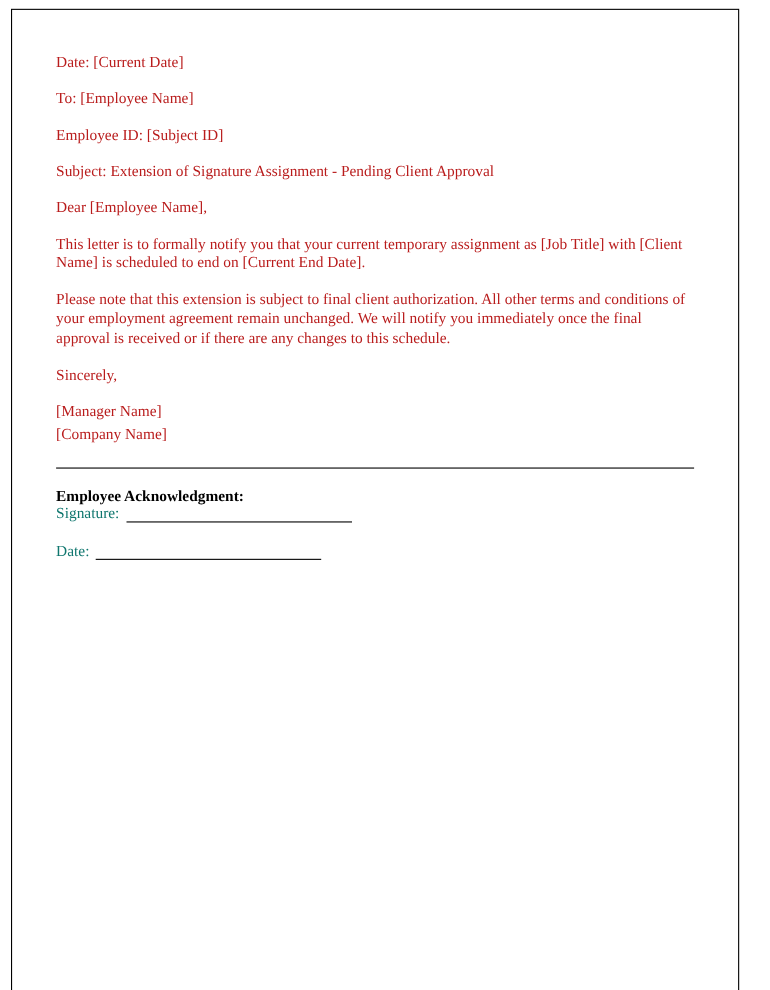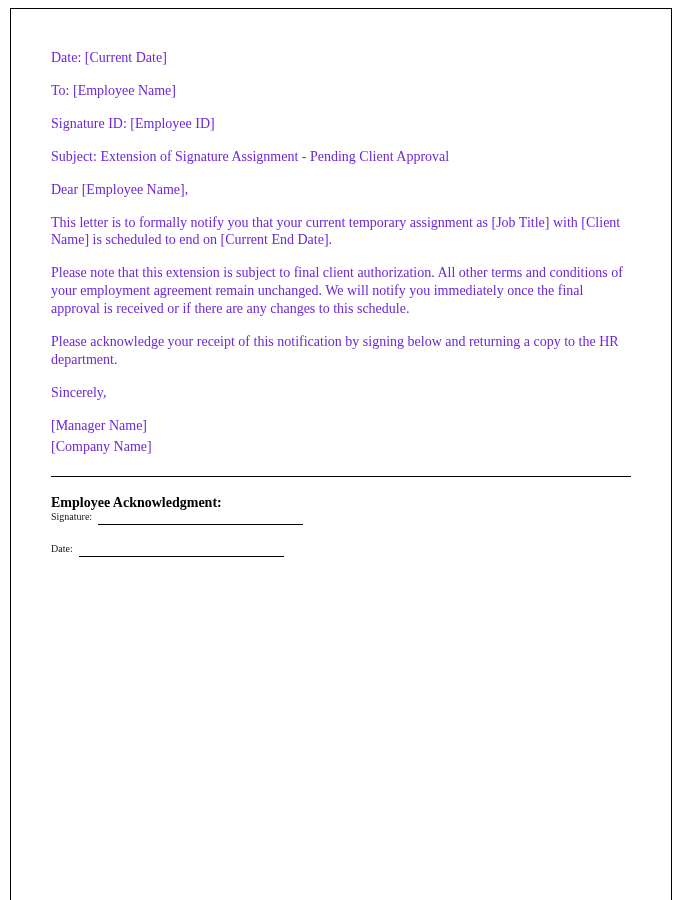--- a/index.html
+++ b/index.html
@@ -18,21 +18,21 @@
     top: 8px;
     width: 662px;
     height: 930px; 
     border: 1px solid #000000;
     background: #ffffff;
     padding: 40px 40px 0 40px;
   }
   .doc-line, .doc-paragraph {
     font-size: 14px;
     line-height: 1.28;
-    color: #6d28d9;
+    color: #b91c1c;
     margin-bottom: 15px;
     max-width: 588px;
   }
   .signoff-block .doc-line {
     margin-bottom: 3px;
   }
   .signoff-block {
     margin-bottom: 15px;
   }
   .divider {
@@ -41,56 +41,55 @@
     margin: 20px 0 18px 0;
     width: 100%;
   }
   .ack-heading {
     font-size: 14px;
     font-weight: bold;
     color: #000000;
     margin-bottom: 0;
   }
   .sig-row {
-    font-size: 10px;
-    color: #0f172a;
+    font-size: 14px;
+    color: #0f766e;
     margin-bottom: 18px;
     display: flex;
-    align-items: flex-start;
+    align-items: center;
   }
   .sig-line {
     display: inline-block;
     border-bottom: 1.2px solid #000000;
     height: 14px;
     margin-left: 6px;
   }
   .sig-line.signature { width: 205px; }
   .sig-line.date { width: 205px; }
 </style>
 </head>
 <body>
 
 <div class="page">
 
   <p class="doc-line">Date: [Current Date]</p>
 
   <p class="doc-line">To: [Employee Name]</p>
 
-  <p class="doc-line">Signature ID: [Employee ID]</p>
+  <p class="doc-line">Employee ID: [Subject ID]</p>
 
   <p class="doc-line">Subject: Extension of Signature Assignment - Pending Client Approval</p>
 
   <p class="doc-line">Dear [Employee Name],</p>
 
   <p class="doc-paragraph">This letter is to formally notify you that your current temporary assignment as [Job Title] with [Client Name] is scheduled to end on [Current End Date].</p>
 
 
   <p class="doc-paragraph">Please note that this extension is subject to final client authorization. All other terms and conditions of your employment agreement remain unchanged. We will notify you immediately once the final approval is received or if there are any changes to this schedule.</p>
 
-  <p class="doc-paragraph">Please acknowledge your receipt of this notification by signing below and returning a copy to the HR department.</p>
 
   <p class="doc-line">Sincerely,</p>
 
   <div class="signoff-block">
     <p class="doc-line">[Manager Name]</p>
     <p class="doc-line">[Company Name]</p>
   </div>
 
   <hr class="divider">
 

